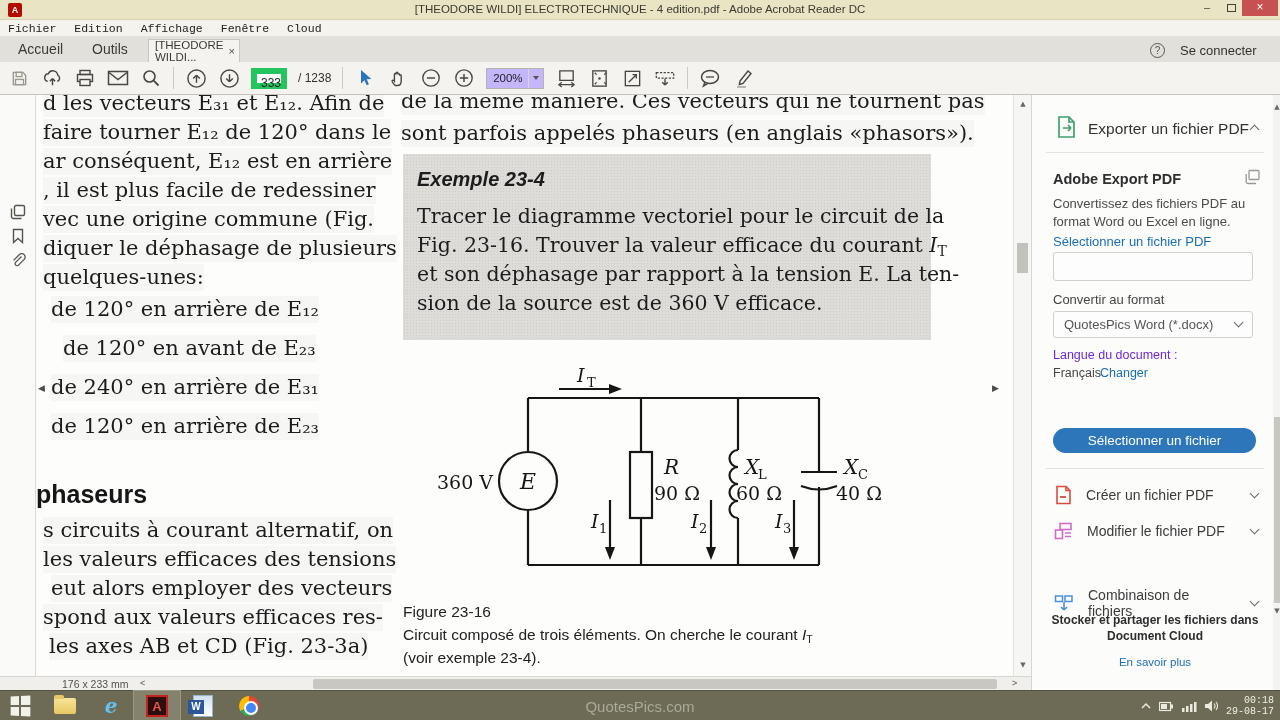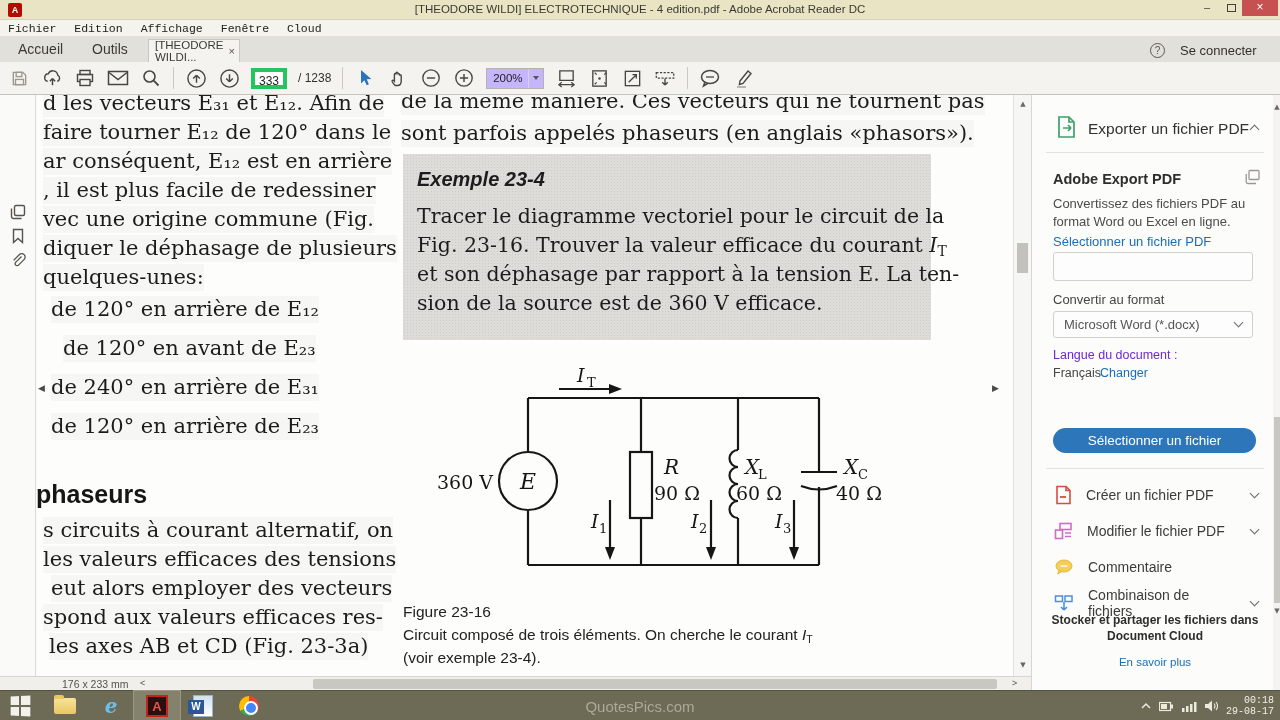--- a/index.html
+++ b/index.html
@@ -33,22 +33,22 @@
   .doc-tab .tclose{color:#55534c;font-size:11px;}
   .helpcircle{left:1150px;top:6px;width:15px;height:15px;border:1.4px solid #5a5850;border-radius:50%;
               font-size:10px;color:#5a5850;text-align:center;line-height:13px;}
   .signin{left:1180px;top:6px;font-size:13px;color:#33312b;}
 
   
   .toolbar{left:0;top:62px;width:1280px;height:33px;background:#f4f3ef;border-bottom:1px solid #c5c3bc;
            display:flex;align-items:center;padding-left:8px;gap:11px;}
   .tbtn{width:22px;height:24px;display:flex;align-items:center;justify-content:center;}
   .tsep{width:1px;height:22px;background:#ccc9c2;}
-  .pagebox{width:36px;height:21px;background:#fff;border:4px solid #22c55e;font-size:12px;color:#222;
-           text-align:center;line-height:19px;}
+  .pagebox{width:36px;height:21px;background:#fff;border:6px solid #22c55e;font-size:12px;color:#222;
+           text-align:right;line-height:19px;}
   .pagetotal{font-size:12px;color:#33312b;}
   .zoombox{width:58px;height:21px;background:#c4b5fd;border:1px solid #b5b3ac;font-size:11.5px;color:#222;
            display:flex;align-items:center;}
   .zoombox .zv{flex:1;text-align:center;border-right:1px solid #d8d6cf;line-height:19px;}
   .caret{width:0;height:0;border-left:3.5px solid transparent;border-right:3.5px solid transparent;
          border-top:4px solid #555;margin:0 4px;}
 
   
   .content{left:0;top:95px;width:1280px;height:581px;background:#fbfbf9;}
   .leftstrip{left:0;top:0;width:36px;height:581px;background:#fafaf8;border-right:1px solid #dddbd4;}
@@ -406,21 +406,21 @@
         <svg width="18" height="16" viewBox="0 0 18 16">
             <rect x="5" y="1.5" width="10" height="9" rx="1" fill="none" stroke="#9a9892" stroke-width="1.3"></rect>
             <path d="M12 14.5H4a1.8 1.8 0 0 1-1.8-1.8V5" fill="none" stroke="#9a9892" stroke-width="1.3"></path>
           </svg>
       </div>
       <div class="abs sb-desc">Convertissez des fichiers PDF au format Word ou Excel en ligne.</div>
       <span class="abs sb-link" style="left:21px;top:139px;">Sélectionner un fichier PDF</span>
       <div class="abs sb-input"></div>
       <span class="abs" style="left:21px;top:197px;color:#454545;">Convertir au format</span>
       <div class="abs sb-select">
-        <span class="sel-label">Microsoft Word (*.docx)</span>
+        <span class="sel-label">QuotesPics Word (*.docx)</span>
         <span class="chev" style="margin-top:-4px;"></span>
       </div>
       <span class="abs" style="left:21px;top:253px;font-size:12.5px;color:#6d28d9;">Langue du document :</span>
       <span class="abs" style="left:21px;top:271px;font-size:12.5px;color:#454545;">Français</span>
       <span class="abs sb-link" style="left:68px;top:271px;font-size:12.5px;">Changer</span>
 
       <div class="abs bluebtn">Sélectionner un fichier</div>
       <div class="abs sb-divider" style="top:373px;"></div>
 
       <div class="abs sb-item" style="top:383px;">
@@ -433,28 +433,20 @@
         <span class="chev" style="margin-right:6px;margin-top:-4px;"></span>
       </div>
       <div class="abs sb-item" style="top:419px;">
         <svg width="19" height="18" viewBox="0 0 19 18">
             <rect x="6" y="1.5" width="11" height="6" fill="none" stroke="#d06cc8" stroke-width="1.6"></rect>
             <rect x="1.5" y="8" width="7" height="8.5" fill="none" stroke="#d06cc8" stroke-width="1.6"></rect>
             <path d="M11 11h6M11 14.5h6" stroke="#d06cc8" stroke-width="1.6"></path>
           </svg>
         <span class="ilabel">Modifier le fichier PDF</span>
         <span class="chev" style="margin-right:6px;margin-top:-4px;"></span>
-      </div>
-      <div class="abs sb-item" style="top:455px;">
-        <svg width="20" height="18" viewBox="0 0 20 18">
-            <ellipse cx="10" cy="8" rx="8" ry="6" fill="#f5ce53" stroke="#e0b93e"></ellipse>
-            <path d="M5 12.5L3.6 16l4.2-2.4z" fill="#f5ce53" stroke="#e0b93e"></path>
-            <path d="M6.5 8h7" stroke="#fff" stroke-width="1.4"></path>
-          </svg>
-        <span class="ilabel">Commentaire</span>
       </div>
       <div class="abs sb-item" style="top:491px;">
         <svg width="20" height="20" viewBox="0 0 20 20">
             <rect x="1.5" y="3" width="7" height="5.5" fill="none" stroke="#4a90d9" stroke-width="1.5"></rect>
             <rect x="11" y="3" width="7" height="5.5" fill="none" stroke="#4a90d9" stroke-width="1.5"></rect>
             <path d="M10 9v8m0 0l-3-3m3 3l3-3" fill="none" stroke="#4a90d9" stroke-width="1.6"></path>
           </svg>
         <span class="ilabel">Combinaison de fichiers</span>
         <span class="chev" style="margin-right:6px;margin-top:-4px;"></span>
       </div>

